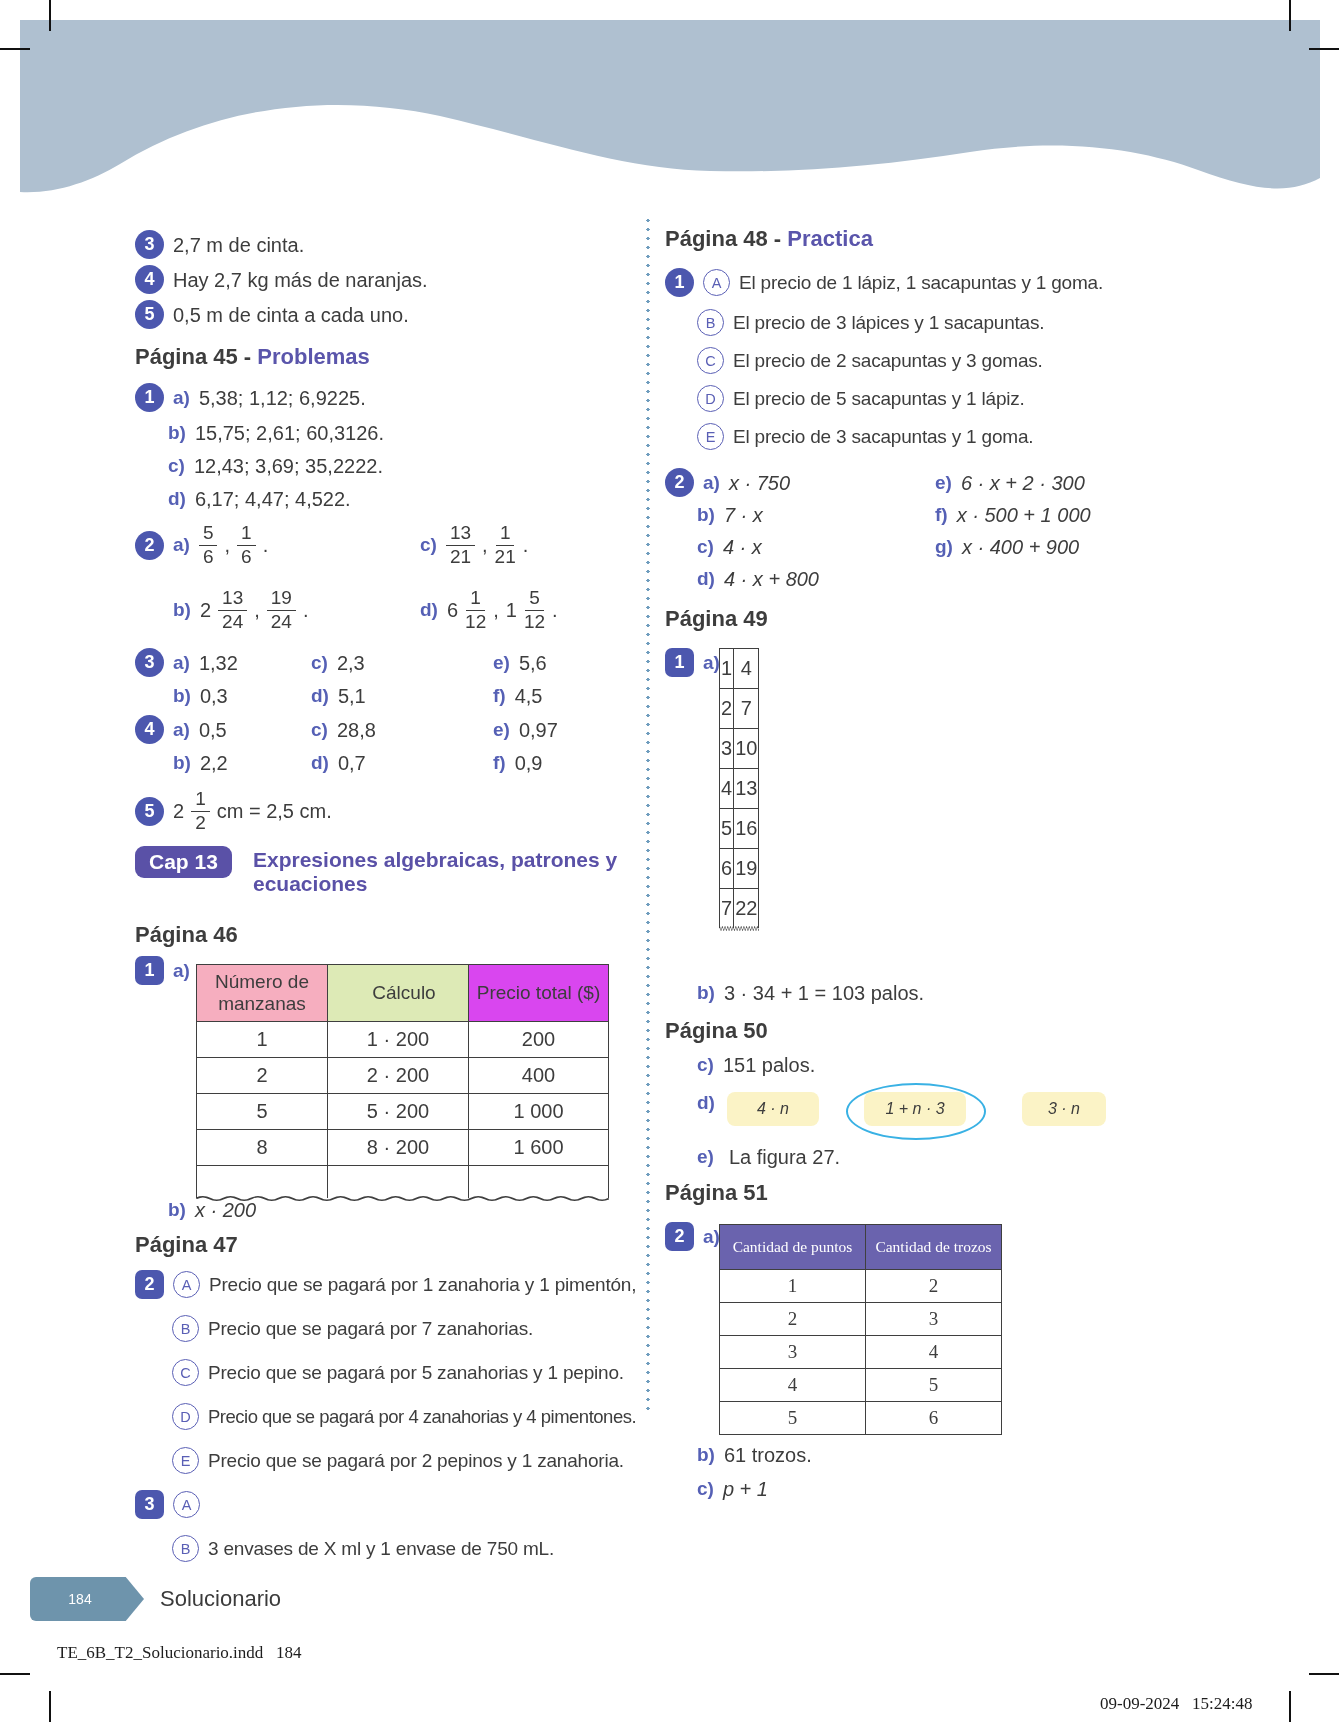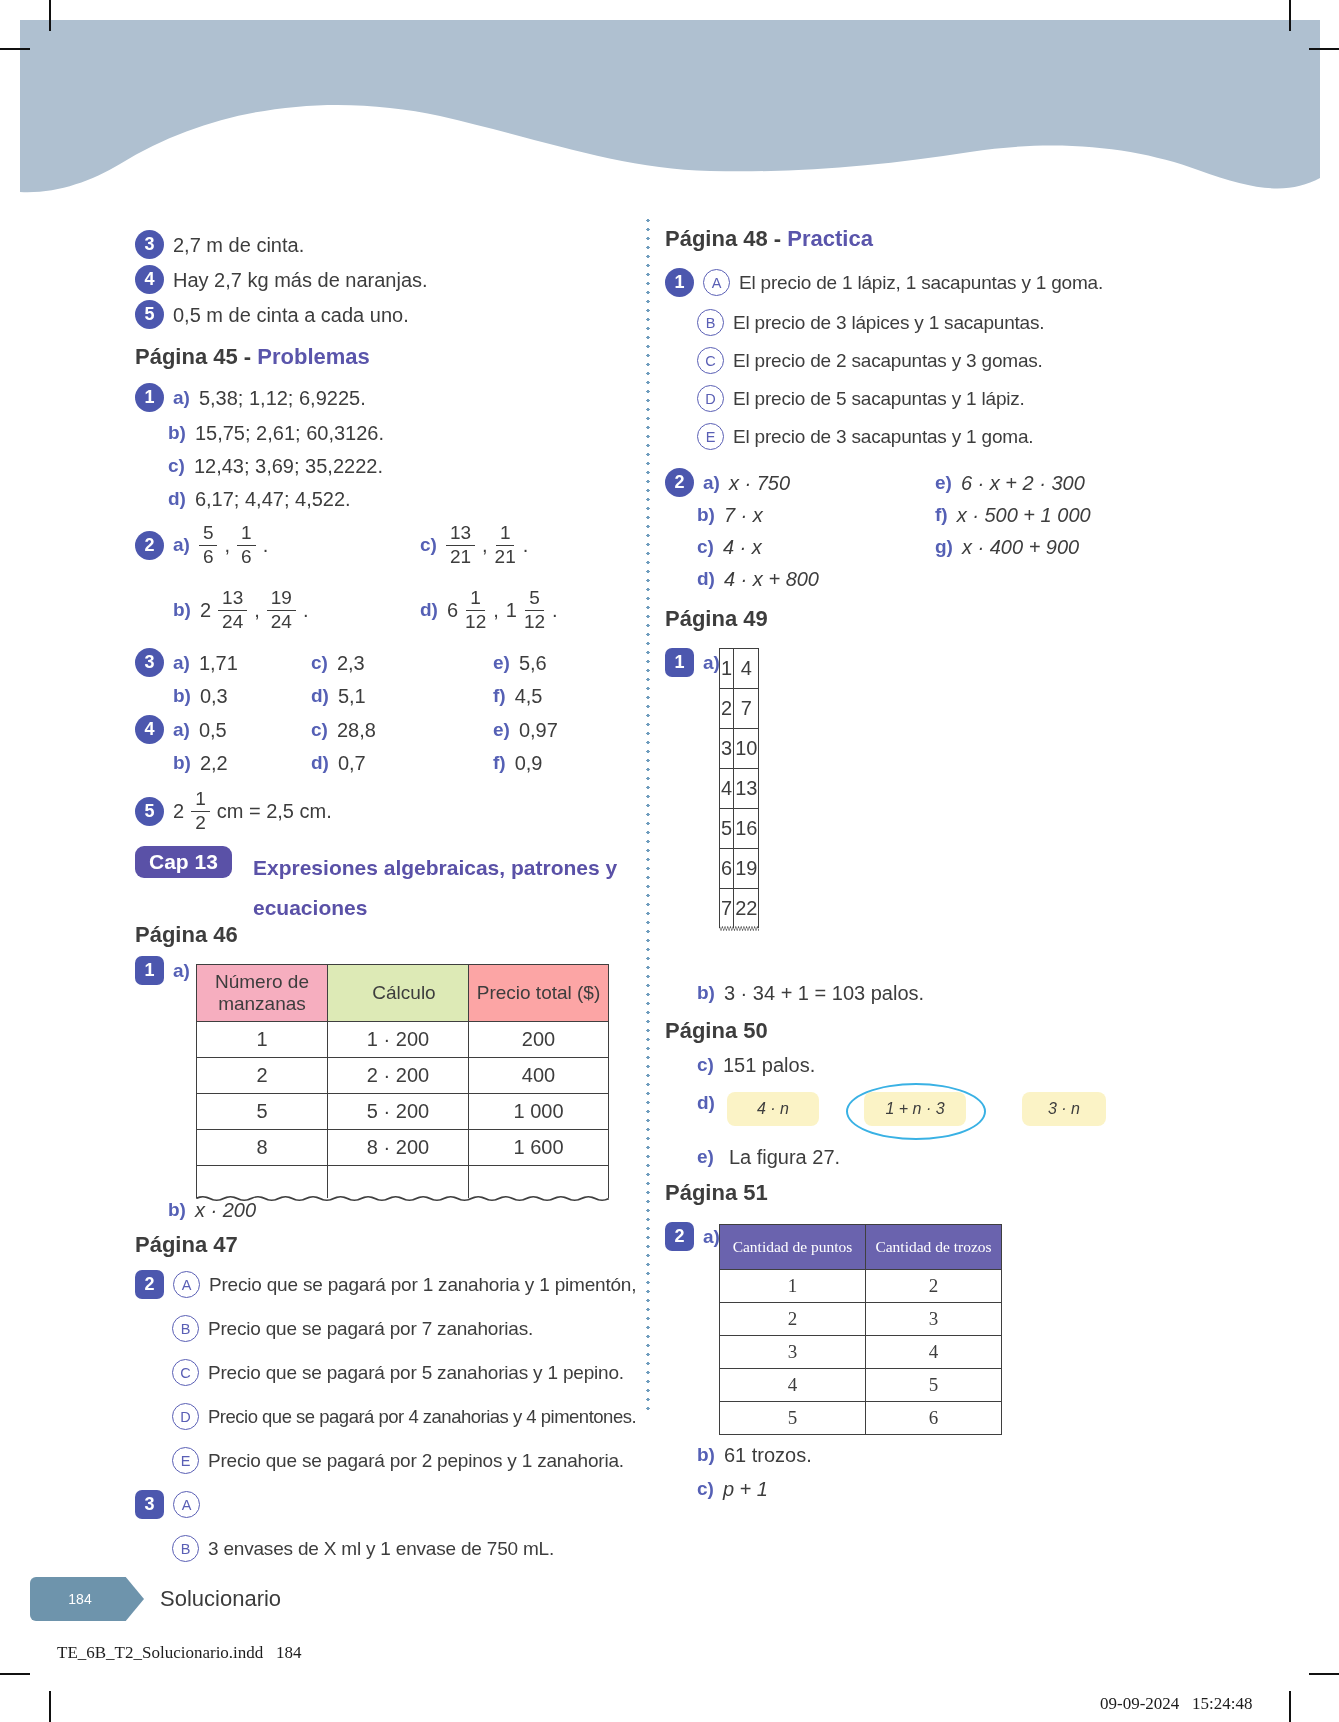--- a/index.html
+++ b/index.html
@@ -37,33 +37,33 @@
   .fr .d{padding-top:1px;}
   .half{display:flex;align-items:center;gap:9px;width:238px;flex:none;}
   
   .g3{display:flex;}
   .g3 .cell{display:flex;gap:9px;}
   .g3 .w1{width:138px;flex:none;}
   .g3 .w2{width:182px;flex:none;}
   
   .cap-badge{position:absolute;background:#5a51a7;color:#fff;font-weight:700;font-size:21px;
              padding:4px 14px;border-radius:9px;}
-  .cap-title{position:absolute;color:#5a51a7;font-weight:700;font-size:21px;line-height:40px;width:370px;white-space:normal;}
+  .cap-title{position:absolute;color:#5a51a7;font-weight:700;font-size:21px;line-height:24px;width:370px;white-space:normal;}
   
   .t{border-collapse:collapse;background:#fff;}
   .t th,.t td{border:1.5px solid #3f3f3f;text-align:center;vertical-align:middle;}
   .t td{font-size:20px;font-weight:400;color:#3d3d3d;}
   .tornwrap{position:absolute;}
   .torn{position:absolute;left:0;bottom:-4px;width:100%;height:7px;}
   .t tr.open td{border-bottom:none;}
   
   .t46 th{font-size:19px;font-weight:400;color:#3d3d3d;height:54px;line-height:1.18;}
   .t46 .c1{width:128px;background:#f6aebf;}
   .t46 .c2{width:126px;background:#ddeab6;padding-left:13px;}
-  .t46 .c3{width:137px;background:#fca5a5;}
+  .t46 .c3{width:137px;background:#d946ef;}
   .t46 td{height:33px;}
   .t46 tr.open td{height:30px;}
   
   .t49 th{color:#fff;font-weight:400;height:52px;line-height:1.2;}
   .t49 .c1{width:117px;background:#e73a6e;font-size:19px;}
   .t49 .c2{width:152px;background:#8cc63f;font-size:17px;}
   .t49 td{height:37px;}
   
   .t51 th{color:#fff;font-weight:400;height:42px;font-size:15.5px;background:#6a63ae;}
   .t51 .c1{width:143px;}
@@ -209,21 +209,21 @@
         <span>.</span>
       </span>
     </span>
   </div>
 
   <div class="row" style="left:135px;top:648px;">
     <span class="nb">3</span>
     <span class="g3">
       <span class="cell w1">
           <span class="lb">a)</span>
-          <span class="tx">1,71</span>
+          <span class="tx">1,32</span>
         </span>
       <span class="cell w2">
           <span class="lb">c)</span>
           <span class="tx">2,3</span>
         </span>
       <span class="cell">
           <span class="lb">e)</span>
           <span class="tx">5,6</span>
         </span>
     </span>

